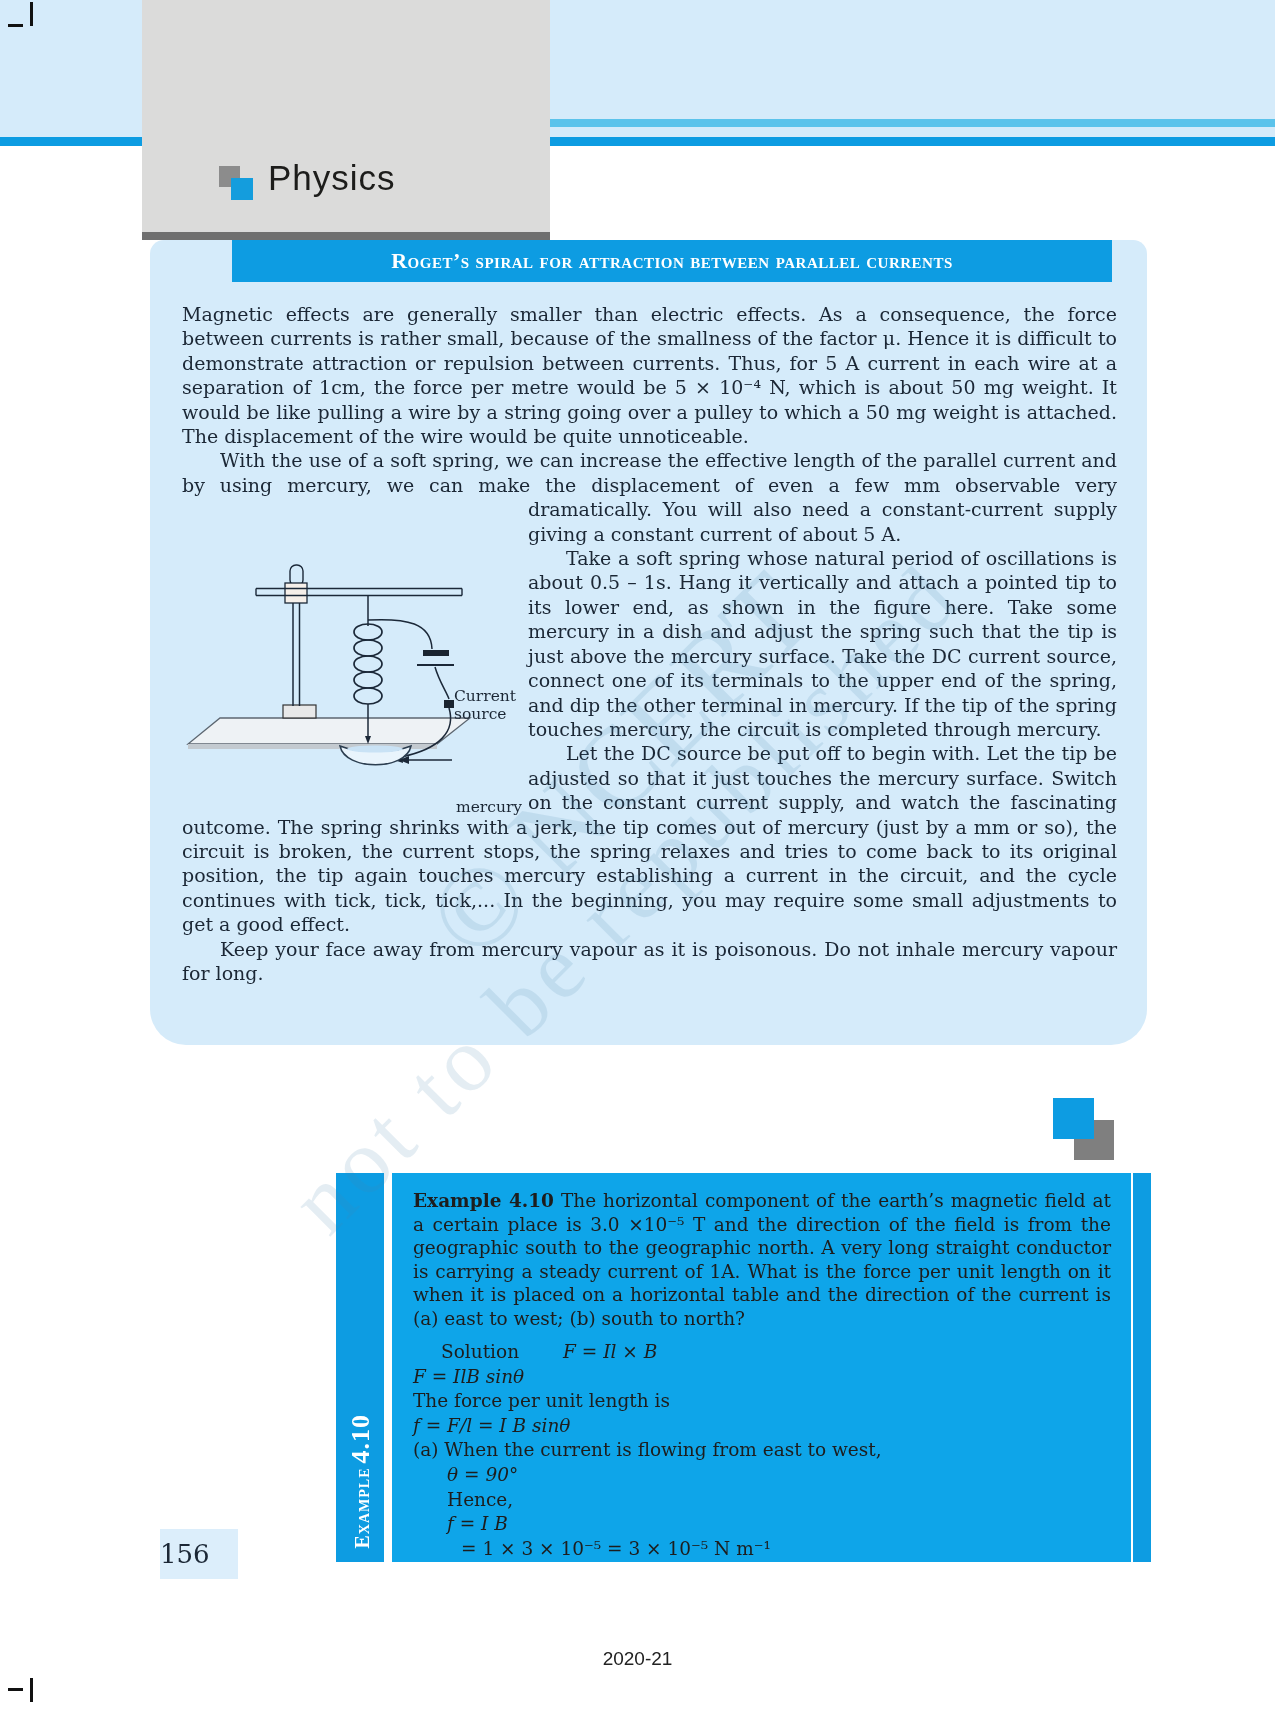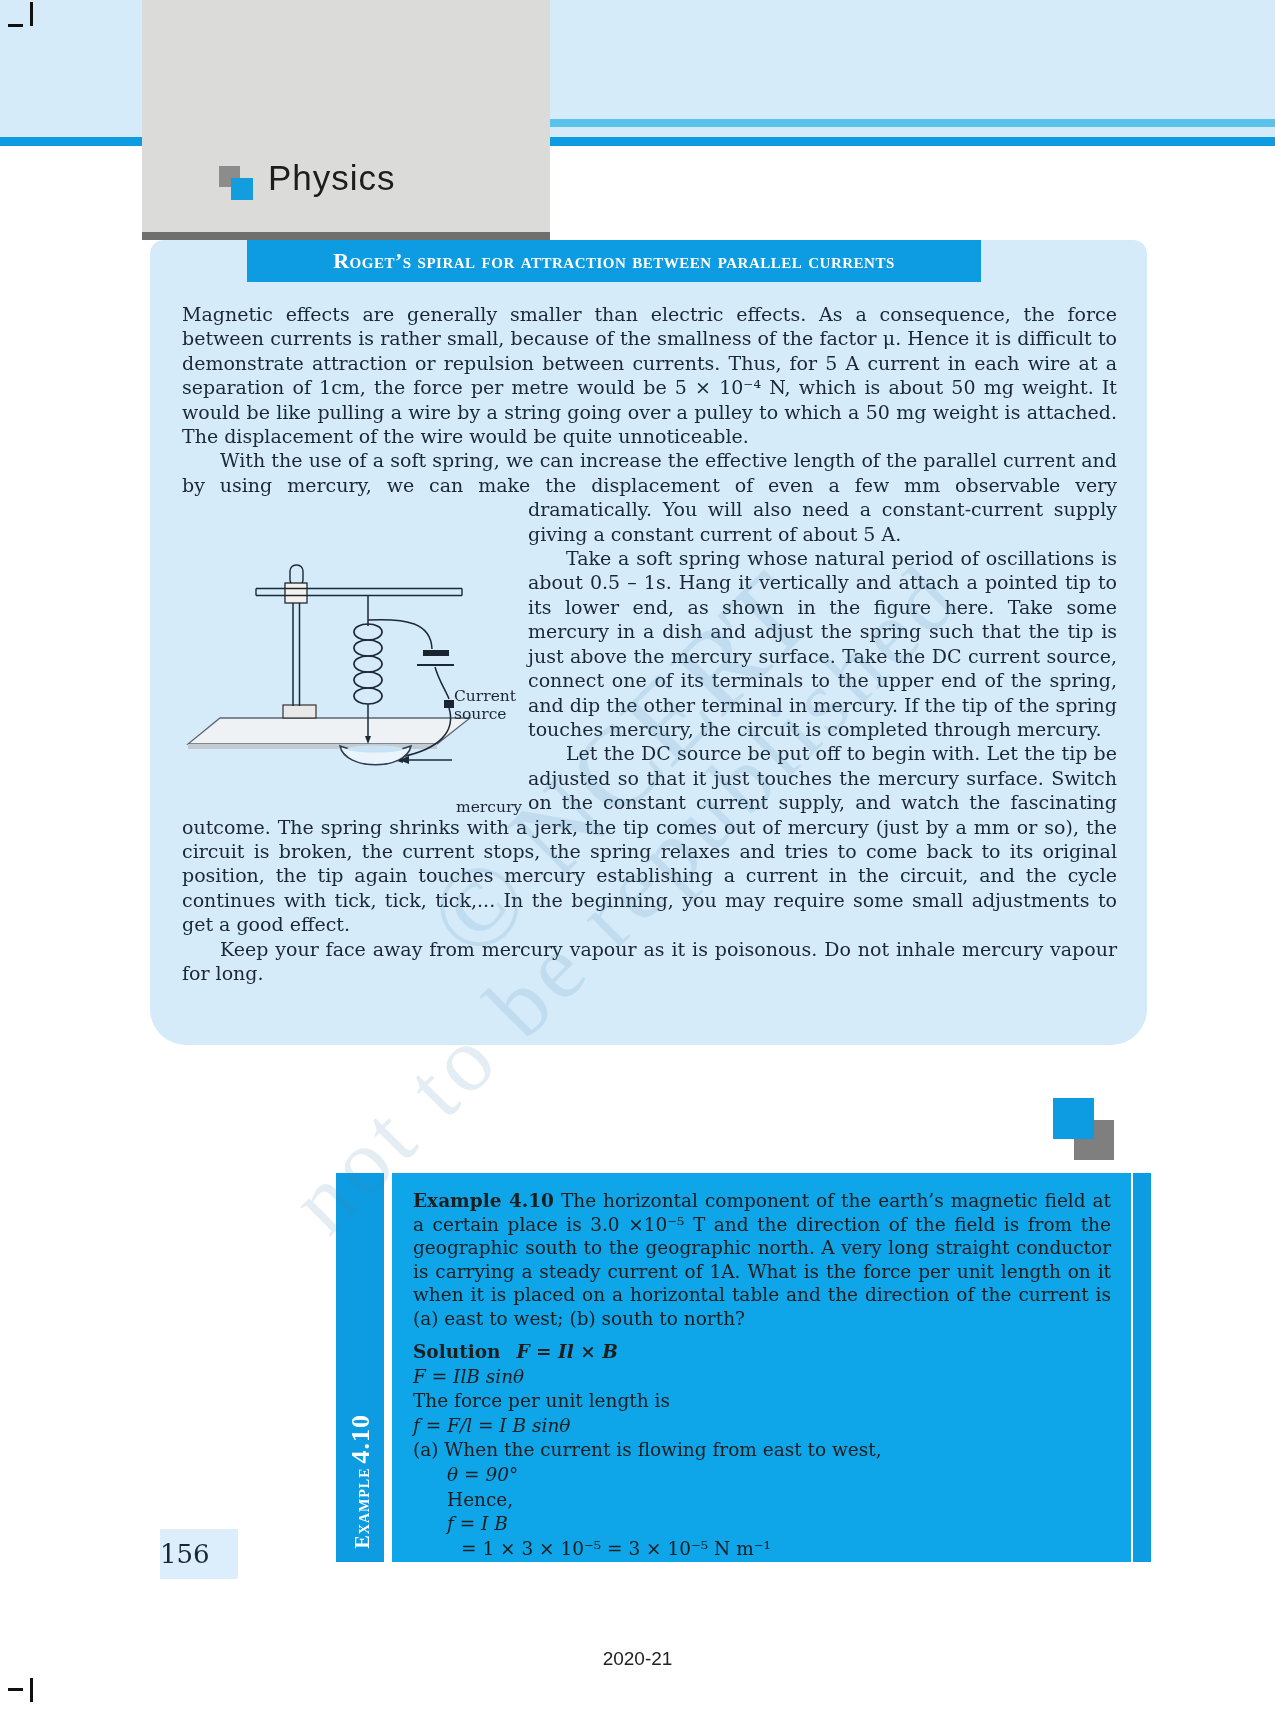--- a/index.html
+++ b/index.html
@@ -19,21 +19,21 @@
   .hdr-sq-blue{left:89px;top:178px;width:22px;height:22px;background:#149ddd;}
   .hdr-title{left:126px;top:158px;font-family:"Liberation Sans",sans-serif;
              font-size:35px;color:#1d1d1b;letter-spacing:1px;text-align:right;}
 
   
   .crop{background:#111;}
 
   
   .info-box{left:150px;top:240px;width:997px;height:805px;background:#d5ebfa;
             border-radius:14px 14px 36px 36px;}
-  .info-title-bar{left:97px;top:0;width:734px;height:42px;background:#0d9ce2;
+  .info-title-bar{left:82px;top:0;width:880px;height:42px;background:#0d9ce2;
                   text-align:center;}
   .info-title{font-family:"Liberation Serif",serif;font-variant:small-caps;
               font-weight:bold;font-size:22px;line-height:42px;color:#ffffff;
               letter-spacing:0.5px;}
   .info-content{left:32px;top:62px;width:935px;}
   .info-content p{margin:0;text-indent:38px;font-size:19px;line-height:24.4px;
                   text-align:justify;color:#1b2735;}
   .info-content p.first{text-indent:0;}
 
   
@@ -56,21 +56,21 @@
                   font-family:"Liberation Serif",serif;}
   .ex-strip-word{font-variant:small-caps;font-weight:bold;font-size:20px;letter-spacing:1px;}
   .ex-strip-num{font-weight:bold;font-size:26px;letter-spacing:1px;}
   .ex-rightbar{left:1133px;top:1173px;width:18px;height:389px;background:#0d9ce2;}
   .ex-box{left:392px;top:1173px;width:739px;height:389px;background:#0ea5e9;
           box-sizing:border-box;padding:16px 20px 0 21px;color:#1d1d1d;}
   .ex-para{font-size:18.5px;line-height:23.5px;text-align:justify;margin:0;}
   .ex-para b{font-weight:bold;}
   .ex-sol{margin-top:10px;font-size:18.5px;line-height:24.6px;}
   .ex-sol .row{white-space:nowrap;}
-  .b{font-weight:bold;}
+  .b{font-weight:normal;margin-left:28px;}
   .it{font-style:italic;}
   .ind1{margin-left:34px;}
   .ind2{margin-left:48px;}
   .sol-head-gap{display:inline-block;width:16px;}
 
   
   .pagenum-box{left:160px;top:1529px;width:78px;height:50px;background:#dceefb;
                }
   .pagenum{font-size:26px;line-height:50px;color:#1b2735;}
   .footer{left:0;top:1648px;width:1275px;text-align:center;

